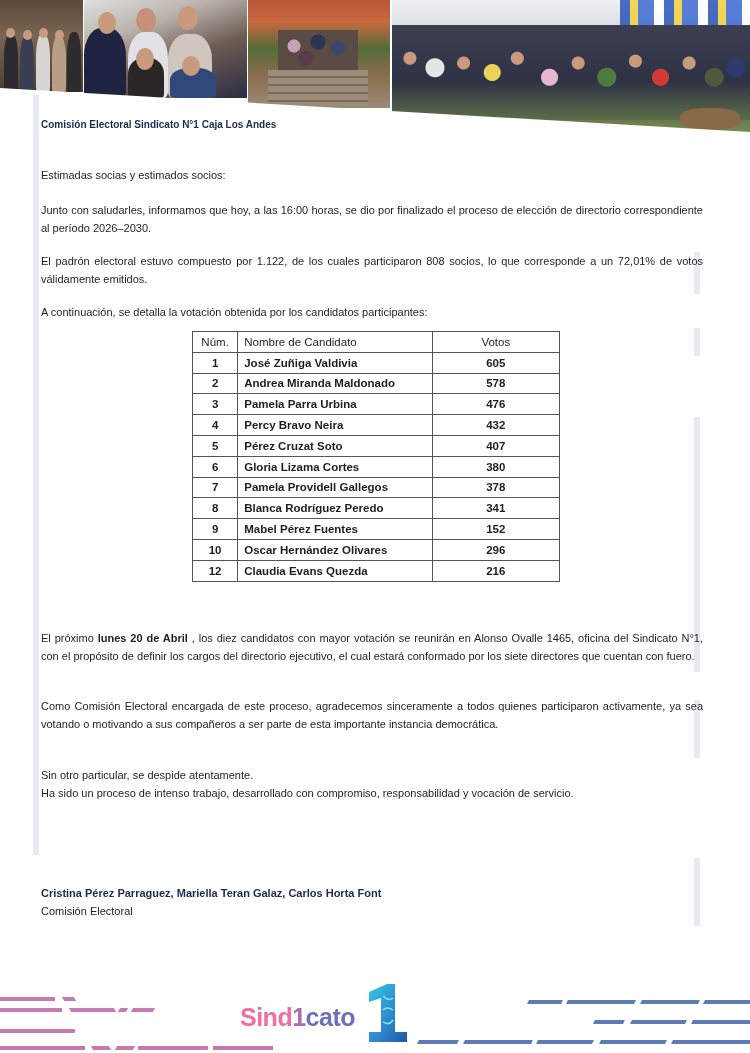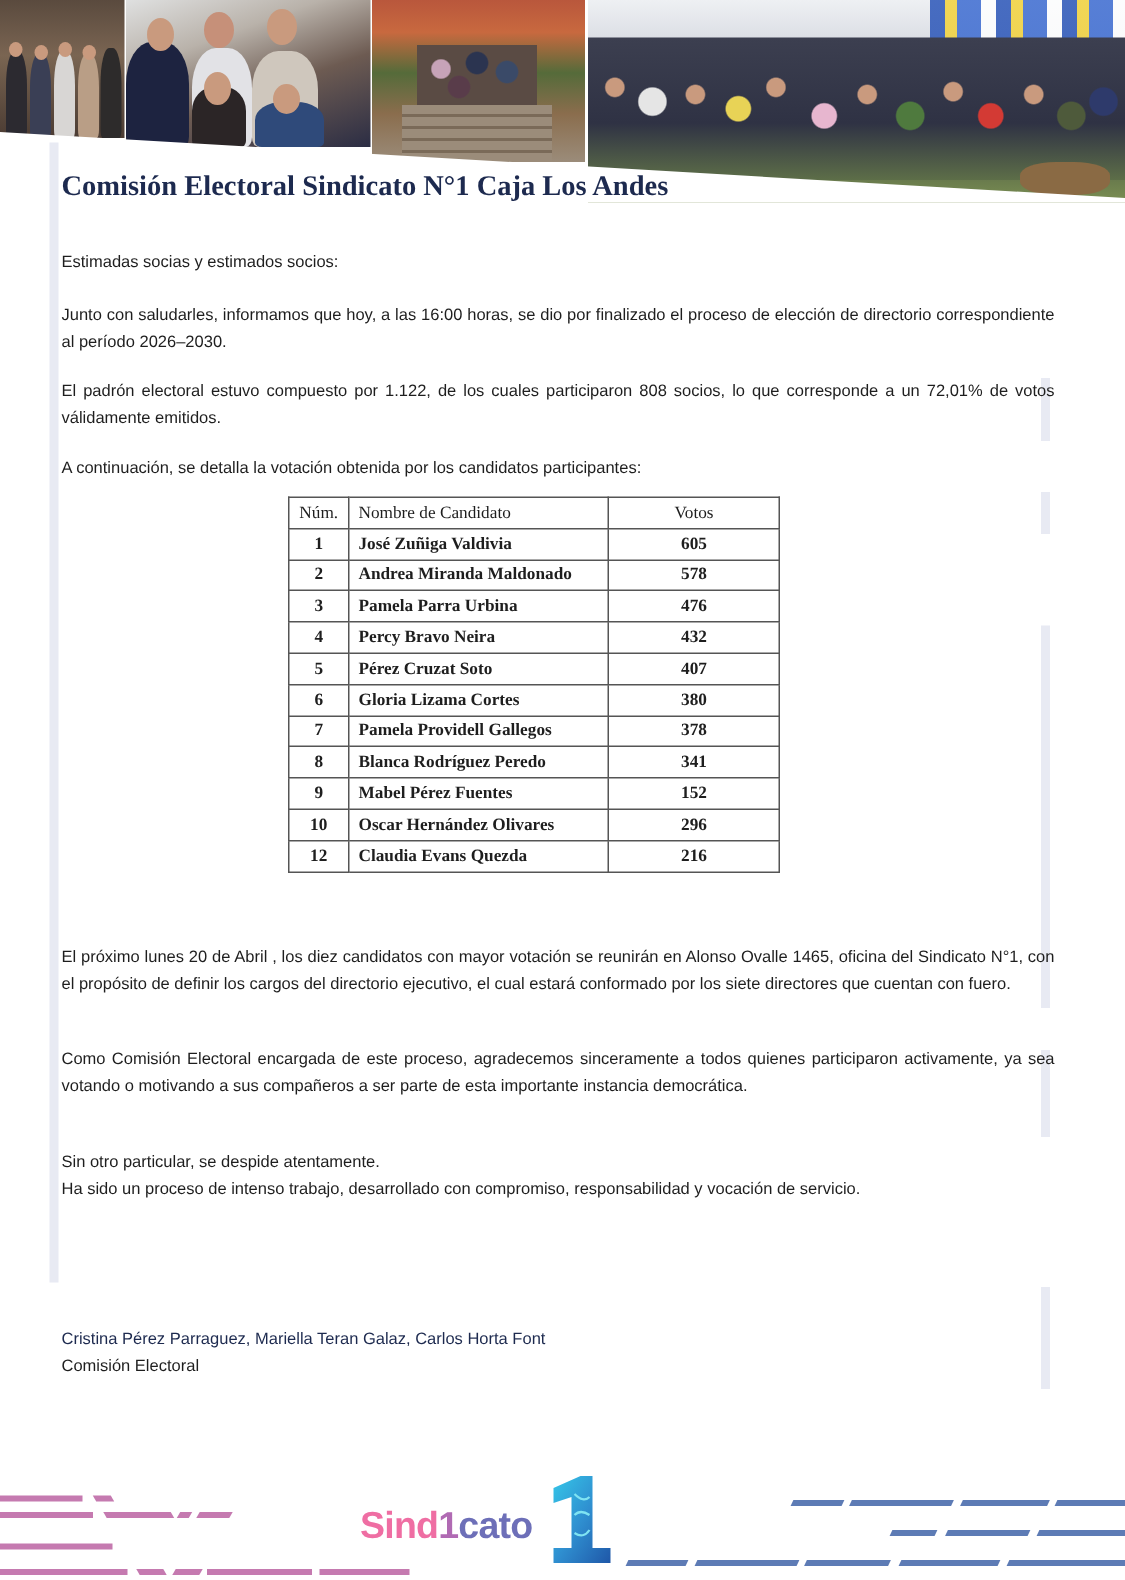--- a/index.html
+++ b/index.html
@@ -17,27 +17,27 @@
   .head { position: absolute; border-radius: 50%; background: #c99a7e; }
   .slide-stripes { position: absolute; right: 0; top: 0; width: 130px; height: 60px;
     background: repeating-linear-gradient(90deg,#2a55b8 0 10px,#f2d23a 10px 18px,#3c6bd1 18px 34px,#ffffff 34px 44px); opacity: .85; }
   .banner-mask { position: absolute; left: 0; top: 0; width: 750px; height: 135px; }
 
   
   .sidebar-line { position: absolute; background: #e8eaf3; }
 
   
   .doc { position: absolute; left: 41px; width: 662px; font-size: 11px; line-height: 17.6px; color: #1e1e1e; }
-  .title { font-weight: bold; color: #1d2a4f; font-size: 19px; line-height: 18px; font-family: Liberation Serif, serif; }
+  .title { font-weight: bold; color: #1d2a4f; font-size: 10px; line-height: 18px; }
   .para { text-align: justify; }
-  .bold { font-weight: normal; }
-
-  
-  .results { position: absolute; left: 192px; top: 331px; width: 328px; border-collapse: collapse;
-    font-family: Liberation Serif, serif; font-size: 11.5px; color: #1e1e1e; }
+  .bold { font-weight: bold; }
+
+  
+  .results { position: absolute; left: 192px; top: 331px; width: 368px; border-collapse: collapse;
+    font-family: Liberation Sans, sans-serif; font-size: 11.5px; color: #1e1e1e; }
   .results th, .results td { border: 1px solid #555; height: 20.8px; padding: 0 6px; }
   .results th { font-weight: normal; text-align: center; }
   .results td { font-weight: bold; }
   .results .c-num { width: 40px; text-align: center; }
   .results .c-name { width: 174px; text-align: left; }
   .results .c-votes { width: 114px; text-align: center; }
   .results tr.tall td { height: 25px; }
   .results tr.tall td.c-votes { vertical-align: bottom; padding-bottom: 1px; }
   .results tr.tall td.c-num, .results tr.tall td.c-name { vertical-align: top; padding-top: 2px; }
   .bar { position: absolute; height: 4px; }

